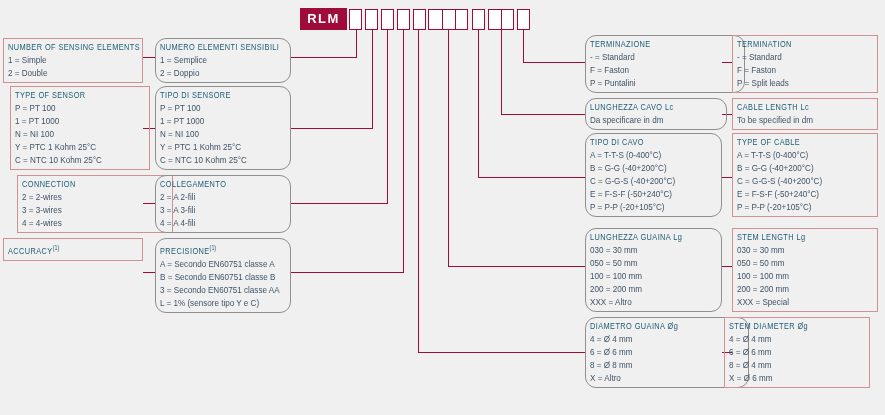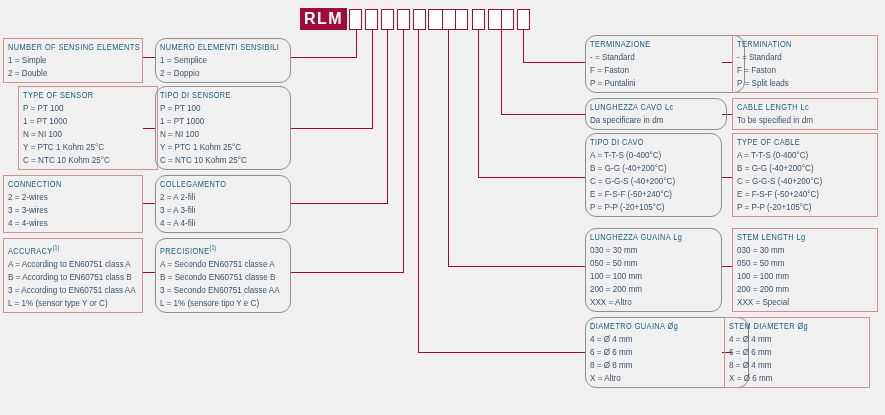--- a/index.html
+++ b/index.html
@@ -5,21 +5,21 @@
   html,body{margin:0;padding:0;background:#f0f0f0;}
   .canvas{
     position:relative;width:885px;height:415px;overflow:hidden;
     background:var(--background,#f0f0f0);
     font-family:"Liberation Sans",sans-serif;
   }
   
   .rlm{
     position:absolute;left:300px;top:8px;width:47px;height:22px;
     background:var(--accent,#a00c3a);color:#fff;font-weight:bold;
-    font-size:16px;line-height:22px;text-align:center;letter-spacing:1.5px;
+    font-size:13px;line-height:22px;text-align:center;letter-spacing:1.5px;
   }
   .cbox{
     position:absolute;top:9px;height:21px;width:13px;background:#fff;
     border:1px solid var(--accent,#a00c3a);box-sizing:border-box;
   }
   .cbox .sep{position:absolute;top:0;bottom:0;width:1px;background:var(--accent,#a00c3a);}
   
   svg.connectors{position:absolute;left:0;top:0;pointer-events:none;}
   svg.connectors polyline, svg.connectors line{
     stroke:var(--accent,#a00c3a);stroke-width:1;fill:none;shape-rendering:crispEdges;
@@ -81,46 +81,40 @@
   </div>
   <div class="cbox" style="left:517px"></div>
 
   <div class="tbl en" style="left:3px;top:38px;width:140px">
     <div class="hdr">NUMBER OF SENSING ELEMENTS</div>
     <div>
         <div class="row">1 = Simple</div>
         <div class="row">2 = Double</div>
       </div>
   </div>
-  <div class="tbl en" style="left:18px;top:86px;width:140px">
+  <div class="tbl en" style="left:10px;top:86px;width:140px">
     <div class="hdr">TYPE OF SENSOR</div>
     <div>
         <div class="row">P = PT 100</div>
         <div class="row">1 = PT 1000</div>
         <div class="row">N = NI 100</div>
         <div class="row">Y = PTC 1 Kohm 25°C</div>
         <div class="row">C = NTC 10 Kohm 25°C</div>
       </div>
   </div>
-  <div class="tbl en" style="left:3px;top:175px;width:140px">
+  <div class="tbl en" style="left:17px;top:175px;width:156px">
     <div class="hdr">CONNECTION</div>
     <div>
         <div class="row">2 = 2-wires</div>
         <div class="row">3 = 3-wires</div>
         <div class="row">4 = 4-wires</div>
       </div>
   </div>
   <div class="tbl en" style="left:3px;top:238px;width:140px">
     <div class="hdr"><span>ACCURACY</span><sup>(1)</sup></div>
-    <div>
-        <div class="row">A = According to EN60751 class A</div>
-        <div class="row">B = According to EN60751 class B</div>
-        <div class="row">3 = According to EN60751 class AA</div>
-        <div class="row">L = 1% (sensor type Y or C)</div>
-      </div>
   </div>
 
   <div class="tbl it" style="left:155px;top:38px;width:136px">
     <div class="hdr">NUMERO ELEMENTI SENSIBILI</div>
     <div>
         <div class="row">1 = Semplice</div>
         <div class="row">2 = Doppio</div>
       </div>
   </div>
   <div class="tbl it" style="left:155px;top:86px;width:136px">

